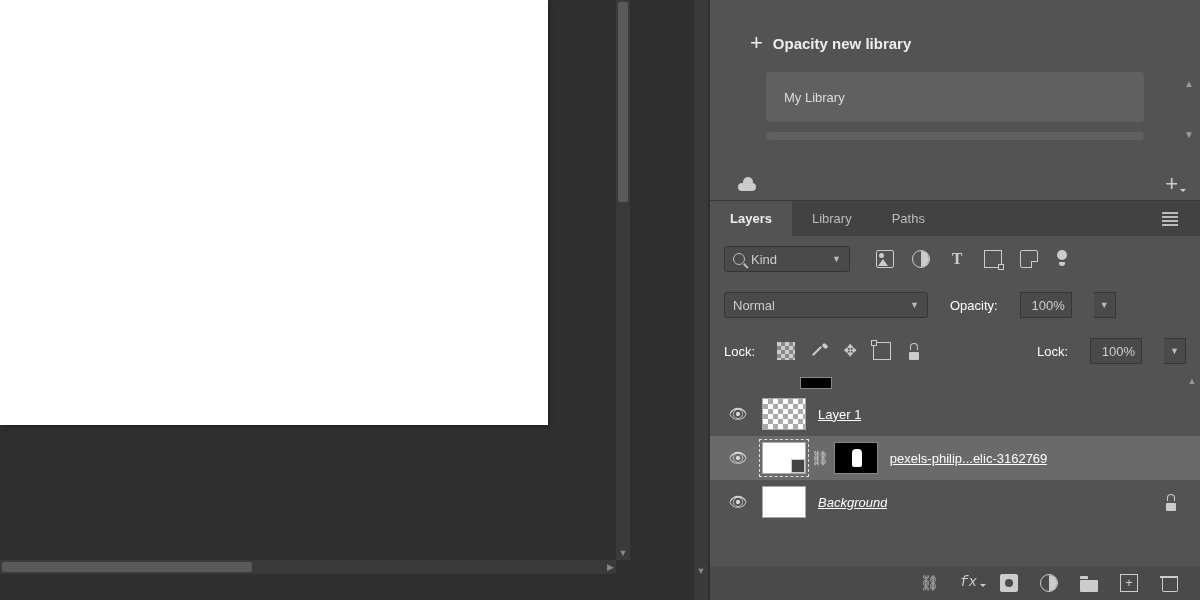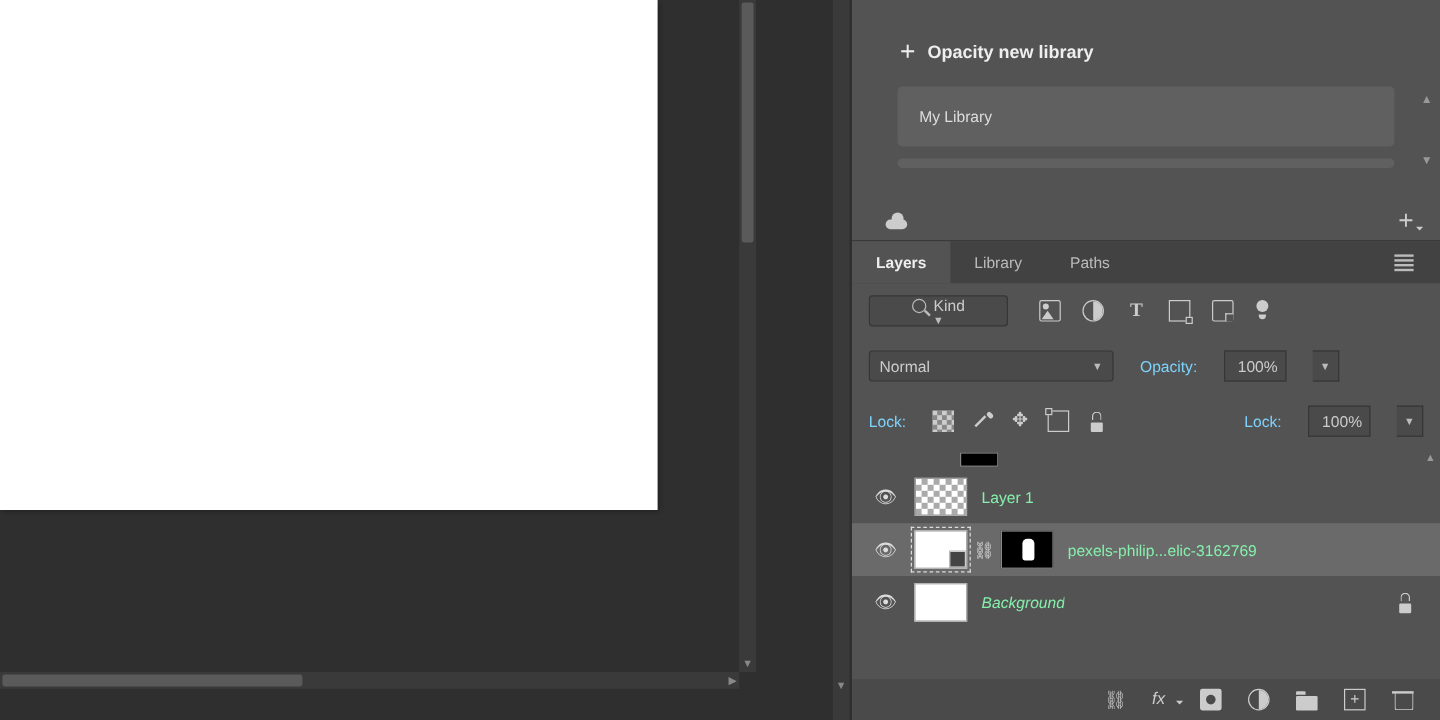--- a/index.html
+++ b/index.html
@@ -14,21 +14,21 @@
   .hscroll .thumb { position: absolute; top: 2px; left: 2px; height: 10px; width: 250px; background: #5a5a5a; border-radius: 2px; }
   .hscroll .chv { position: absolute; top: 50%; transform: translateY(-50%); font-size: 9px; color: #888; }
   .outer-vscroll { position: absolute; left: 694px; top: 0; width: 14px; height: 600px; background: #3a3a3a; }
   .outer-vscroll .chv { position: absolute; left: 50%; transform: translateX(-50%); font-size: 9px; color: #888; }
   
   .right { position: absolute; left: 710px; top: 0; width: 490px; height: 600px; background: #535353; }
   
   .libs { position: relative; width: 100%; height: 200px; padding: 0; }
   .create-lib { display: flex; align-items: center; gap: 10px; padding: 32px 0 18px 40px; color: #eee; font-weight: 600; font-size: 15px; cursor: pointer; }
   .plus { font-size: 22px; font-weight: 400; line-height: 1; }
-  .lib-list { padding: 0 38px; }
+  .lib-list { padding: 0 56px; }
   .lib-item { height: 50px; display: flex; align-items: center; padding: 0 18px; background: #606060; border-radius: 4px; margin-bottom: 10px; color: #ddd; cursor: pointer; }
   .lib-item.partial { height: 8px; }
   .libs-side { position: absolute; right: 2px; top: 78px; width: 18px; }
   .libs-side .chv { display: block; text-align: center; font-size: 10px; color: #999; margin-bottom: 40px; cursor: pointer; }
   .libs-footer { position: absolute; left: 0; bottom: 0; height: 32px; width: 100%; display: flex; align-items: center; justify-content: space-between; padding: 0 22px 0 26px; }
   .cloud-ic { width: 22px; height: 14px; display: inline-block; position: relative; }
   .cloud-ic::before { content:""; position:absolute; bottom:0; left:2px; width:18px; height:8px; background:#ccc; border-radius:6px; }
   .cloud-ic::after { content:""; position:absolute; bottom:4px; left:7px; width:10px; height:10px; background:#ccc; border-radius:50%; }
   .plus2 { font-size: 22px; color: #ccc; cursor: pointer; position: relative; }
   .plus2::after { content:""; position:absolute; border:3px solid transparent; border-top-color:#ccc; right:-8px; bottom:2px; }
@@ -36,41 +36,41 @@
   
   .layers-panel { position: relative; }
   .tabs { display: flex; align-items: center; padding: 0 10px 0 0; background: #424242; }
   .tab { padding: 10px 20px; color: #bbb; cursor: pointer; }
   .tab.active { background: #535353; color: #eee; font-weight: 600; }
   .tab-menu { margin-left: auto; padding: 6px 12px; cursor: pointer; }
   .tab-menu span { display: block; width: 16px; height: 2px; background: #bbb; margin: 2px 0; }
   .row { display: flex; align-items: center; gap: 10px; padding: 10px 14px; }
   .row.small-gap { gap: 22px; }
   .select { display: flex; align-items: center; justify-content: space-between; height: 26px; background: #4a4a4a; border: 1px solid #363636; border-radius: 3px; padding: 0 8px; cursor: pointer; }
-  .select.kind { width: 116px; flex-direction: column; }
+  .select.kind { width: 126px; }
   .select.blend { width: 204px; }
   .select .chv { font-size: 9px; color: #bbb; }
   .mag { display:inline-block; width:12px; height:12px; border:1.5px solid #bbb; border-radius:50%; position:relative; }
   .mag::after{content:"";position:absolute;width:6px;height:1.5px;background:#bbb;transform:rotate(45deg);right:-5px;bottom:-2px;}
   .filter-icons { display: flex; gap: 18px; align-items: center; margin-left: 16px; }
   .fi { width: 18px; height: 18px; display: inline-block; position: relative; cursor: pointer; }
   .fi-img { border: 1.5px solid #ccc; border-radius: 2px; }
   .fi-img::after { content:""; position:absolute; width:5px; height:5px; border-radius:50%; background:#ccc; top:2px; left:2px; }
   .fi-img::before { content:""; position:absolute; left:1px; bottom:1px; width:0; height:0; border-left:5px solid transparent; border-right:5px solid transparent; border-bottom:7px solid #ccc;}
   .fi-adj { border: 1.5px solid #ccc; border-radius: 50%; overflow:hidden; }
   .fi-adj::after{content:"";position:absolute;width:50%;height:100%;background:#ccc;right:0;}
   .fi-type { font-weight: bold; font-size: 16px; color:#ccc; text-align:center; line-height:18px; font-family: Georgia, serif; }
   .fi-shape { border: 1.5px solid #ccc; }
   .fi-shape::after { content:""; position:absolute; width:4px; height:4px; border:1px solid #ccc; bottom:-3px; right:-3px; background:#535353;}
   .fi-smart { border: 1.5px solid #ccc; border-radius: 2px; }
   .fi-smart::after{content:"";position:absolute;width:6px;height:6px;background:#535353;border-left:1.5px solid #ccc;border-top:1.5px solid #ccc;bottom:-1px;right:-1px;}
   .fi-dot { width: 12px; height: 18px; }
   .fi-dot::before{content:"";position:absolute;width:10px;height:10px;background:#ccc;border-radius:50%;top:0;left:1px;}
   .fi-dot::after{content:"";position:absolute;width:6px;height:4px;background:#ccc;border-radius:0 0 3px 3px;bottom:2px;left:3px;}
-  .lbl { color: #7dd3fc; }
+  .lbl { color: #ffffff; }
   .valbox { height: 26px; background: #4a4a4a; border: 1px solid #363636; display: flex; align-items: center; padding: 0 6px; min-width: 52px; justify-content: flex-end; }
   .chv-sm { width: 22px; height: 26px; border: 1px solid #363636; border-left:none; background:#4a4a4a; display:flex; align-items:center; justify-content:center; font-size:9px; color:#bbb; cursor:pointer;}
   .lock-icons { display: flex; gap: 14px; align-items: center; }
   .lic { width: 18px; height: 18px; display:inline-block; position:relative; cursor:pointer; color:#ccc;}
   .lic-trans::before{content:"";position:absolute;inset:0;background:repeating-conic-gradient(#888 0 25%, #ccc 0 50%) 0 0/8px 8px;}
   .lic-brush::before{content:"";position:absolute;width:12px;height:2px;background:#ccc;transform:rotate(-45deg);top:8px;left:2px;}
   .lic-brush::after{content:"";position:absolute;width:4px;height:6px;background:#ccc;border-radius:2px;top:1px;right:0;transform:rotate(-45deg);}
   .lic-move{font-size:16px;line-height:18px;text-align:center;}
   .lic-art{border:1.5px solid #ccc;}
   .lic-art::after{content:"";position:absolute;width:4px;height:4px;border:1px solid #ccc;top:-3px;left:-3px;background:#535353;}
@@ -87,28 +87,28 @@
   .eye { width: 24px; text-align:center; font-size:15px; color:#ddd; cursor:pointer;}
   .thumb-wrap { display:flex; align-items:center; gap:2px; }
   .lthumb { width: 44px; height: 32px; border:1px solid #aaa; background:#fff; }
   .lthumb.trans { background: repeating-conic-gradient(#aaa 0 25%, #fff 0 50%) 0 0/10px 10px; }
   .lthumb.sel { outline: 1.5px dashed #ddd; outline-offset: 2px; }
   .lthumb.smart { position:relative; }
   .lthumb.smart::after{content:"";position:absolute;width:12px;height:12px;background:#444;border:1px solid #ccc;bottom:0;right:0;}
   .link-ic { font-size: 14px; color:#ddd; padding: 0 3px;}
   .mask { width: 44px; height: 32px; background:#000; border:1px solid #888; position:relative;}
   .mask::after{content:"";position:absolute;width:10px;height:18px;background:#fff;top:6px;left:17px;border-radius:4px 4px 2px 2px;}
-  .layer-name { color:#86efac; white-space: nowrap; overflow: hidden; text-overflow: ellipsis; }
+  .layer-name { color:#ffffff; white-space: nowrap; overflow: hidden; text-overflow: ellipsis; text-decoration: underline; }
   .layer-name.italic { font-style: italic; text-align: right; }
   .layer .lock-end { margin-left:auto; margin-right:4px;}
   
   .bottom-bar { position:absolute; left:710px; bottom:0; width:490px; height:34px; background:#4a4a4a; display:flex; align-items:center; justify-content:flex-end; gap:22px; padding: 0 22px 0 0;}
   .bottom-bar .bic { width:18px; height:18px; display:inline-block; position:relative; color:#ccc; cursor:pointer;}
   .bic-link{font-size:15px;color:#888;}
-  .bic-fx{font-style:italic;font-size:14px;color:#ccc;font-family:Liberation Sans, sans-serif;position:relative;}
+  .bic-fx{font-style:italic;font-size:14px;color:#ccc;font-family:Liberation Mono, monospace;position:relative;}
   .bic-fx::after{content:"";position:absolute;border:3px solid transparent;border-top-color:#ccc;right:-8px;bottom:2px;}
   .bic-mask{background:#ccc;border-radius:2px;}
   .bic-mask::after{content:"";position:absolute;width:8px;height:8px;border-radius:50%;background:#4a4a4a;top:5px;left:5px;}
   .bic-adj{border:1.5px solid #ccc;border-radius:50%;overflow:hidden;}
   .bic-adj::before{content:"";position:absolute;width:50%;height:100%;background:#ccc;right:0;}
   .bic-adj::after{content:"";position:absolute;border:3px solid transparent;border-top-color:#ccc;right:-8px;bottom:-2px;}
   .bic-folder::before{content:"";position:absolute;width:18px;height:12px;background:#ccc;bottom:0;border-radius:1px;}
   .bic-folder::after{content:"";position:absolute;width:8px;height:3px;background:#ccc;top:2px;left:0;border-radius:1px 1px 0 0;}
   .bic-new{border:1.5px solid #ccc;}
   .bic-new::before{content:"+";position:absolute;inset:0;text-align:center;line-height:15px;font-size:13px;}

